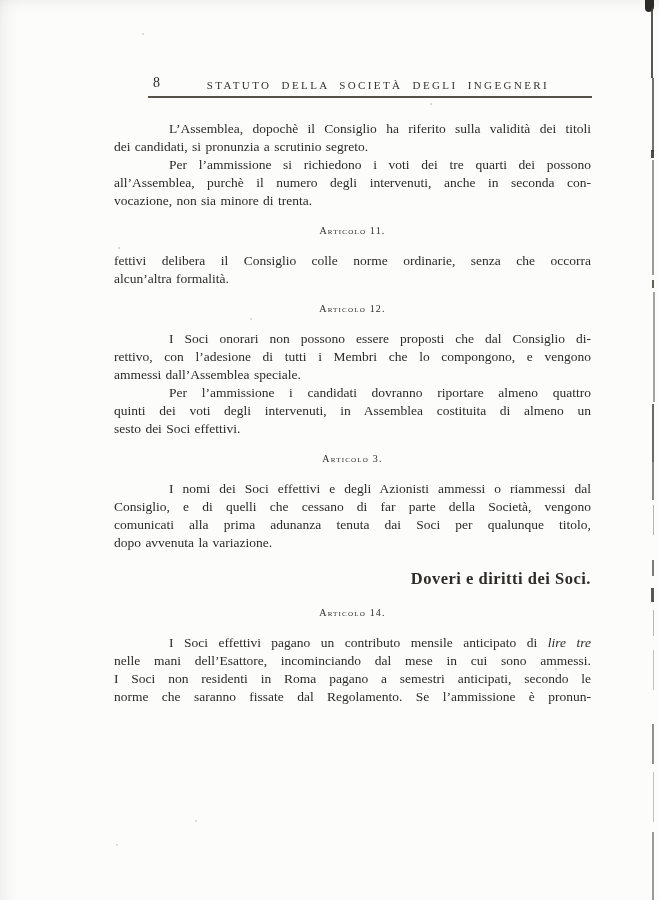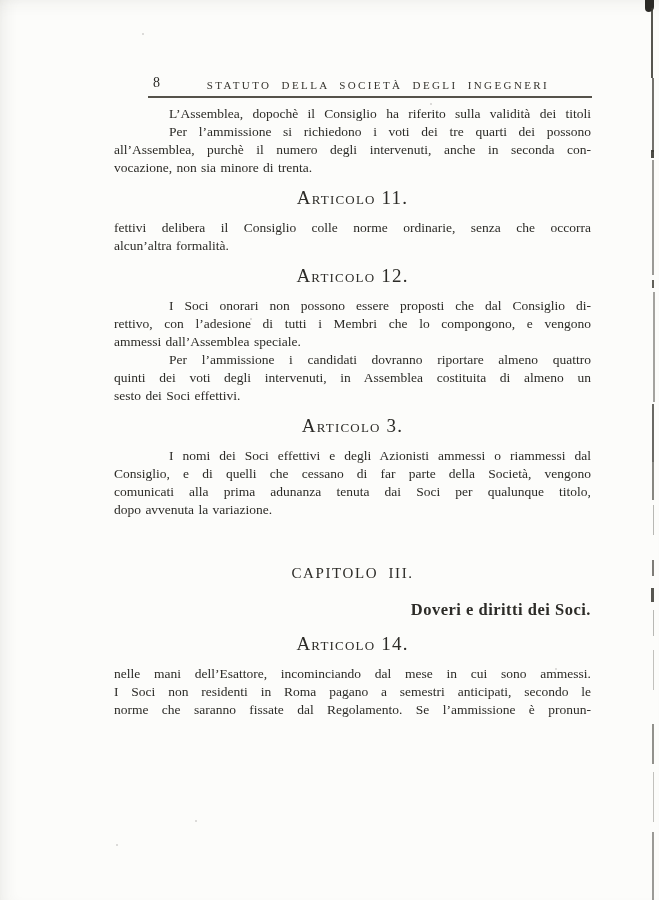--- a/index.html
+++ b/index.html
@@ -12,27 +12,27 @@
     font-family:"Liberation Serif","DejaVu Serif",serif;
     color:#2c2b27;
   }
   
   .header{position:absolute;left:148px;top:70px;width:444px;height:26px;
           border-bottom:2px solid #55524a;}
   .pagenum{position:absolute;left:5px;bottom:5px;font-size:14px;}
   .runtitle{position:absolute;left:16px;right:0;bottom:5px;text-align:center;
             font-size:11px;letter-spacing:2.4px;word-spacing:5px;color:#35332d;}
   
-  .body-col{position:absolute;left:114px;top:105px;width:477px;font-size:13.5px;}
+  .body-col{position:absolute;left:114px;top:120px;width:477px;font-size:13.5px;}
   .ln{line-height:18px;height:18px;text-align:justify;text-align-last:justify;
       word-spacing:1px;white-space:normal;overflow:visible;}
   .ln.last{text-align-last:left;}
   .indent{text-indent:55px;}
   .art-heading{margin:12px 0;text-align:center;font-variant:small-caps;
-               font-size:19px;letter-spacing:1.2px;line-height:18px;}
+               font-size:10px;letter-spacing:1.2px;line-height:18px;}
   .chap-kicker{margin:44px 0 0 0;text-align:center;font-size:15px;
                letter-spacing:1.6px;word-spacing:5px;line-height:20px;}
   .chap-title{margin:16px 0 14px 0;text-align:right;font-weight:bold;
               font-size:16.5px;letter-spacing:.5px;line-height:22px;}
   
   .edge{position:absolute;background:#3a3831;}
   .blob{position:absolute;left:645px;top:0;width:9px;height:12px;
         background:#2b2a26;border-radius:0 0 5px 4px;}
   .speck{position:absolute;width:2px;height:2px;border-radius:50%;
          background:#6f6d66;opacity:.3;}
@@ -70,20 +70,21 @@
 
   <div class="header">
     <span class="pagenum">8</span>
     <div class="runtitle">STATUTO DELLA SOCIETÀ DEGLI INGEGNERI</div>
   </div>
 
   <div class="body-col">
 
     <div>
       <div class="ln indent">L’Assemblea, dopochè il Consiglio ha riferito sulla validità dei titoli</div>
+      <div class="ln last">dei candidati, si pronunzia a scrutinio segreto.</div>
     </div>
 
     <div>
       <div class="ln indent">Per l’ammissione si richiedono i voti dei tre quarti dei possono</div>
       <div class="ln">all’Assemblea, purchè il numero degli intervenuti, anche in seconda con-</div>
       <div class="ln last">vocazione, non sia minore di trenta.</div>
     </div>
 
     <div class="art-heading">Articolo 11.</div>
     <div>
@@ -104,24 +105,24 @@
     </div>
 
     <div class="art-heading">Articolo 3.</div>
     <div>
       <div class="ln indent">I nomi dei Soci effettivi e degli Azionisti ammessi o riammessi dal</div>
       <div class="ln">Consiglio, e di quelli che cessano di far parte della Società, vengono</div>
       <div class="ln">comunicati alla prima adunanza tenuta dai Soci per qualunque titolo,</div>
       <div class="ln last">dopo avvenuta la variazione.</div>
     </div>
 
-    <div class="chap-kicker">CAPITOLO III.</div>
     <div class="chap-title">Doveri e diritti dei Soci.</div>
 
     <div class="art-heading">Articolo 14.</div>
     <div>
+      <div class="ln indent"><span>I Soci effettivi pagano un contributo mensile anticipato di</span> <i>lire tre</i></div>
       <div class="ln">nelle mani dell’Esattore, incominciando dal mese in cui sono ammessi.</div>
       <div class="ln">I Soci non residenti in Roma pagano a semestri anticipati, secondo le</div>
       <div class="ln">norme che saranno fissate dal Regolamento. Se l’ammissione è pronun-</div>
     </div>
 
   </div>
 </div>
 
 </body></html>

